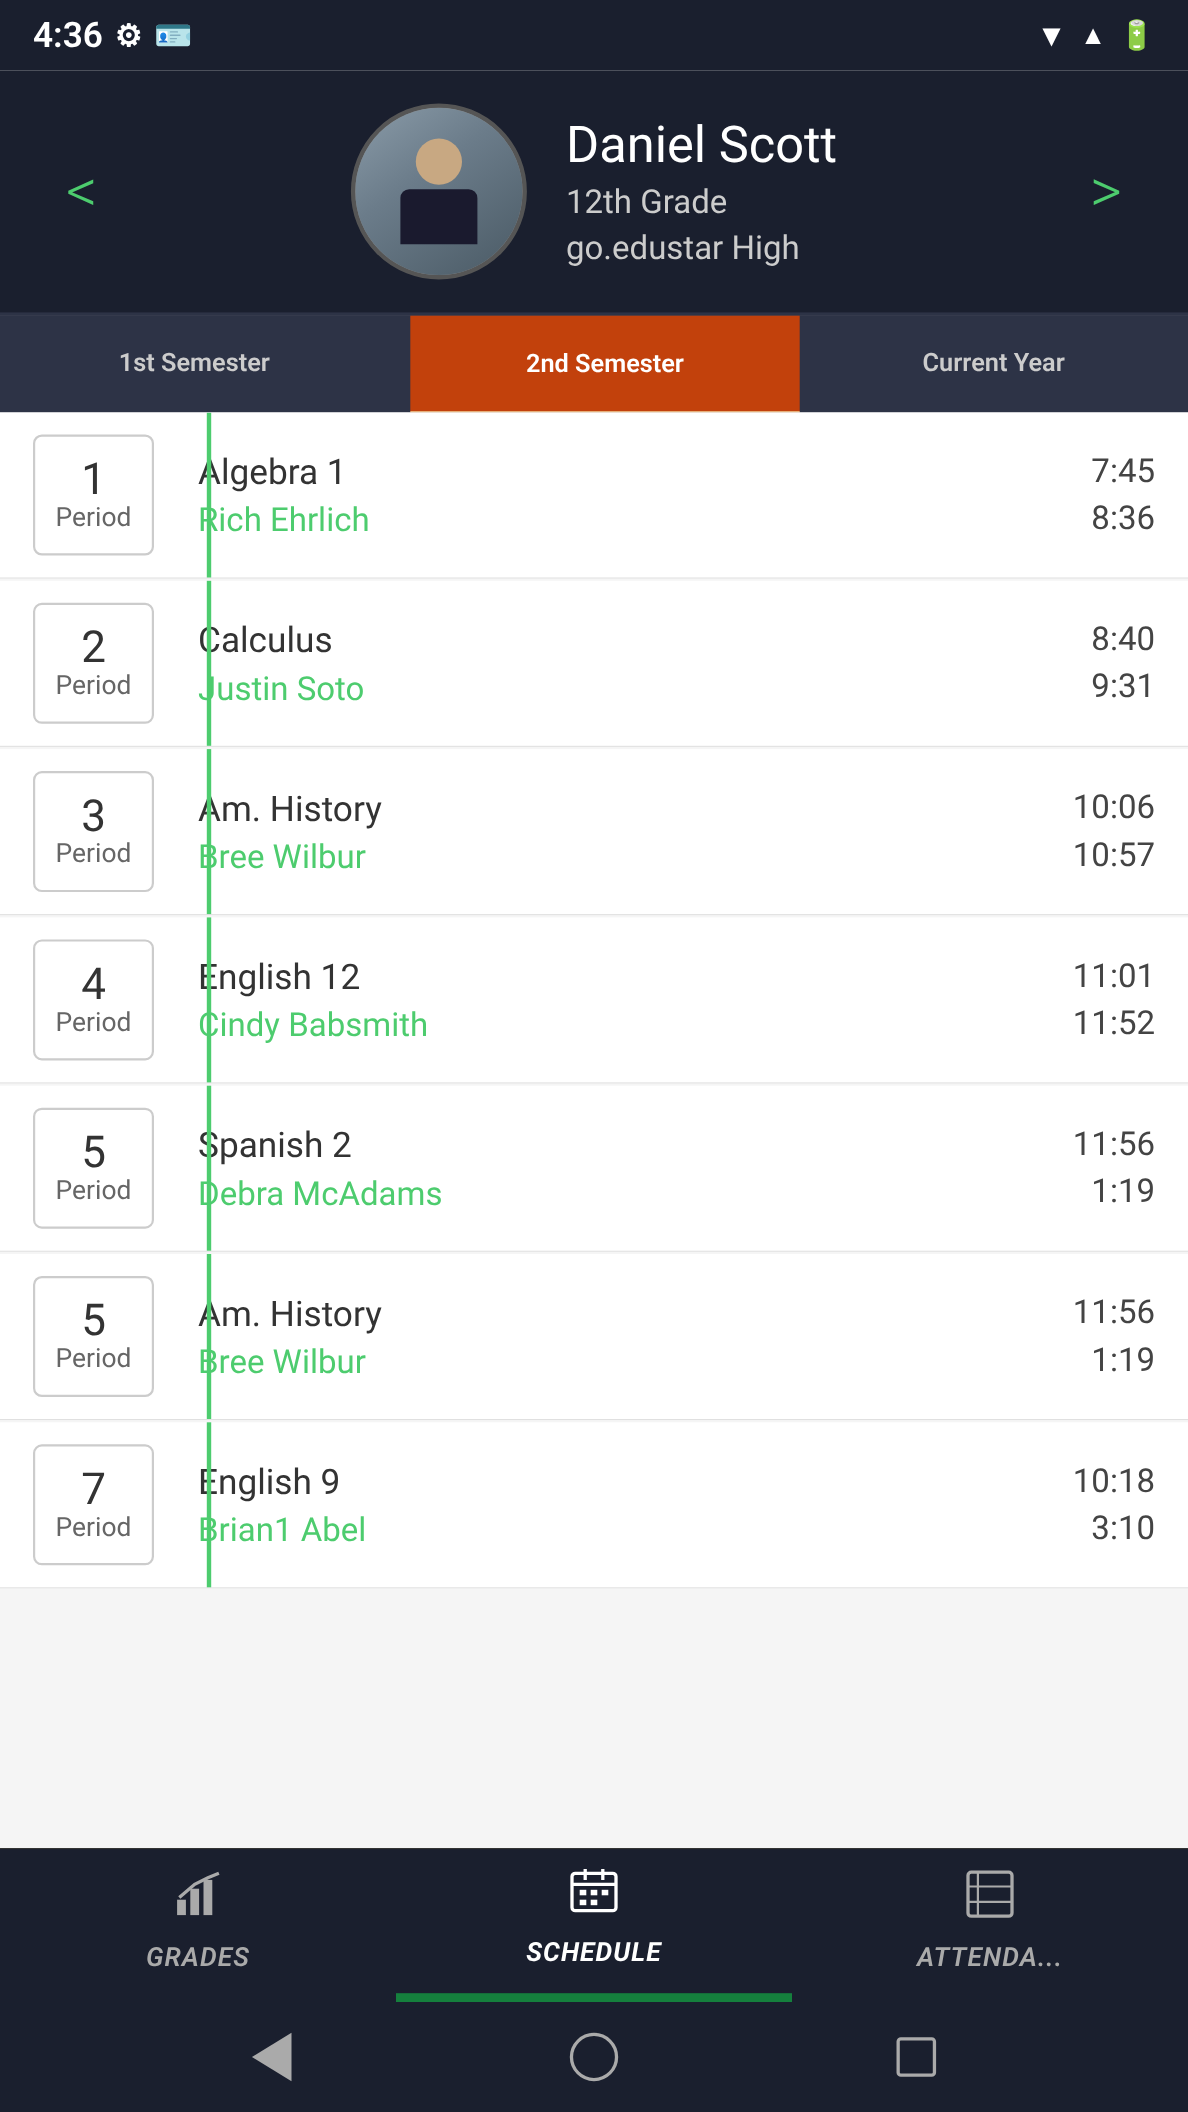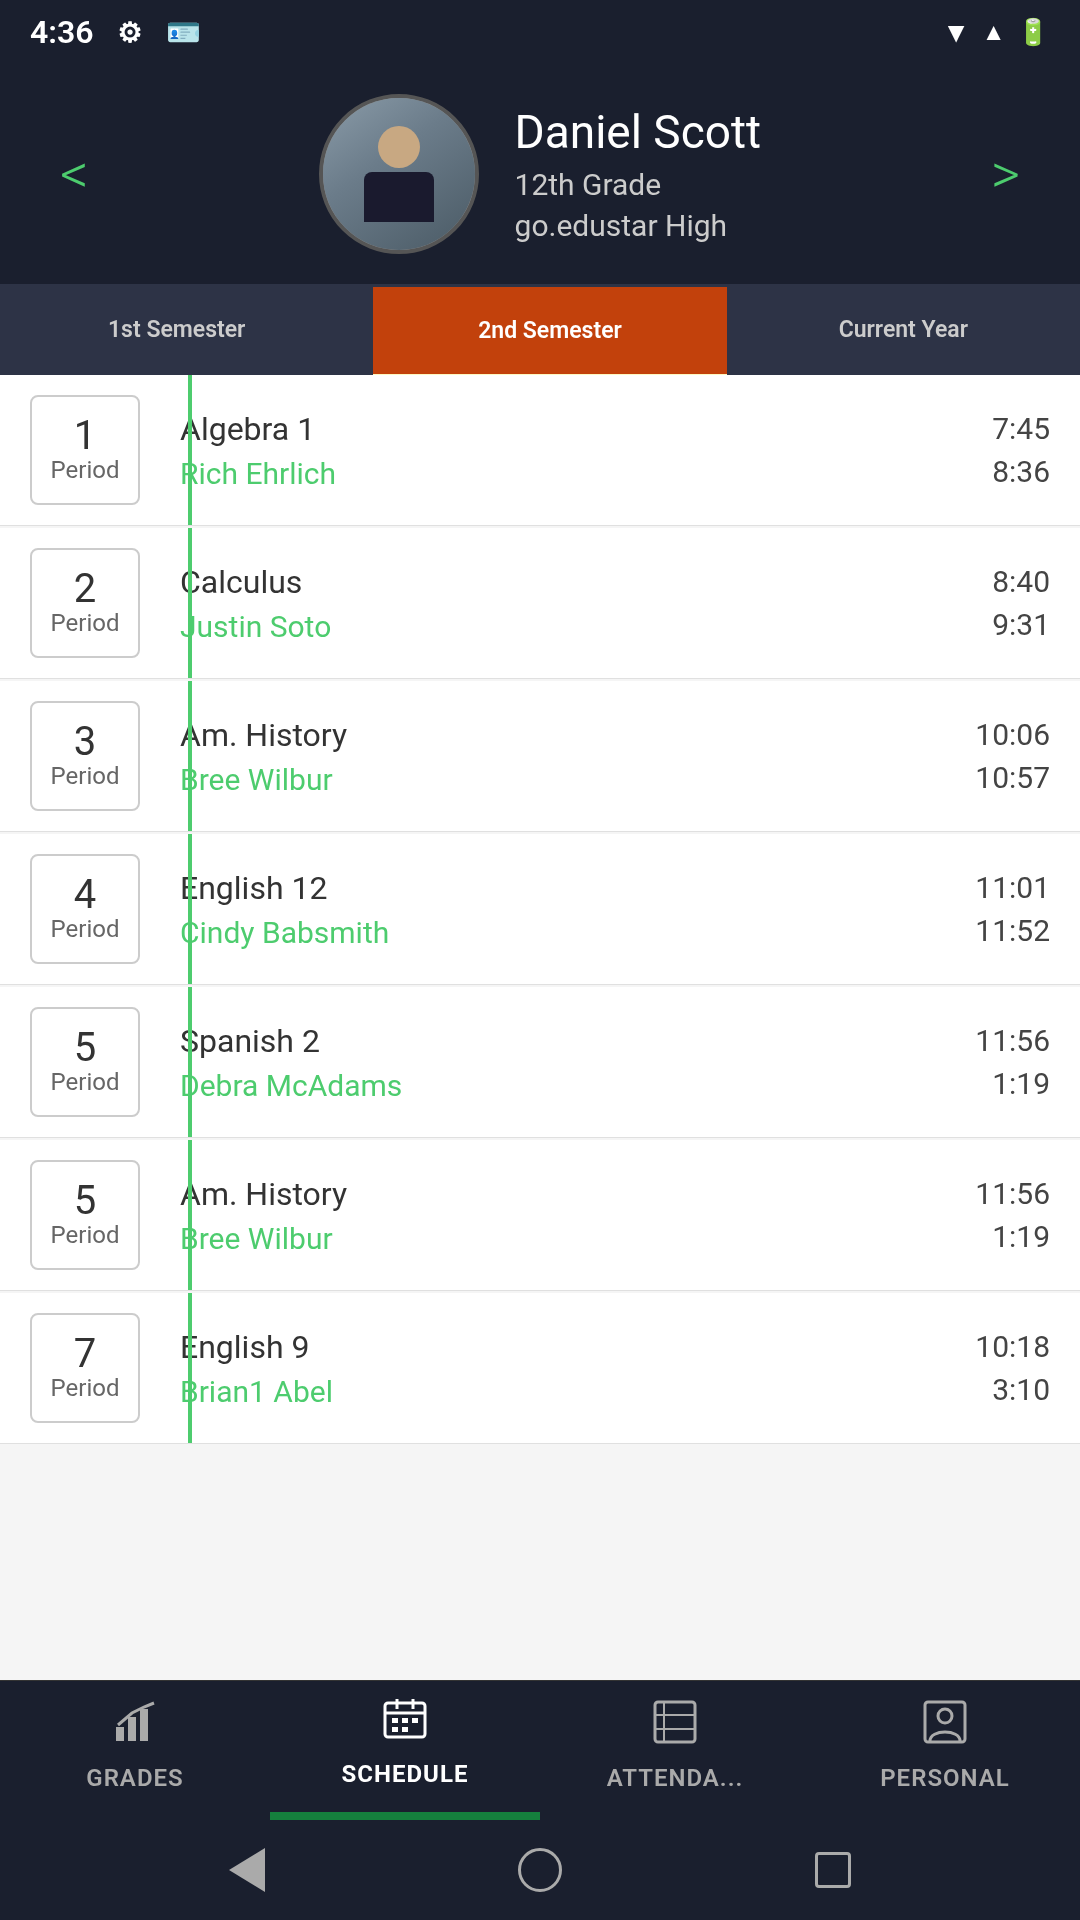--- a/index.html
+++ b/index.html
@@ -19,21 +19,21 @@
       color: white;
       display: flex;
       justify-content: space-between;
       align-items: center;
       padding: 12px 30px;
       height: 64px;
     }
     .status-left {
       display: flex;
       align-items: center;
-      gap: 24px;
+      gap: 11px;
       font-size: 32px;
       font-weight: 600;
     }
     .status-right {
       display: flex;
       align-items: center;
       gap: 12px;
       font-size: 28px;
     }
 
@@ -225,20 +225,21 @@
       font-size: 30px;
       color: #444;
     }
 
     
     .bottom-nav {
       background: #1a1f2e;
       display: flex;
       height: 140px;
       border-top: 1px solid #333;
+      font-style: italic;
     }
     .nav-item {
       flex: 1;
       display: flex;
       flex-direction: column;
       align-items: center;
       justify-content: center;
       cursor: pointer;
       gap: 8px;
       padding-bottom: 10px;
@@ -496,30 +497,20 @@
     <span class="nav-icon">
       <svg width="46" height="46" viewBox="0 0 46 46" fill="none" xmlns="http://www.w3.org/2000/svg">
         <rect x="3" y="3" width="40" height="40" rx="3" stroke="#aaaaaa" stroke-width="3" fill="none"></rect>
         <line x1="12" y1="3" x2="12" y2="43" stroke="#aaaaaa" stroke-width="2"></line>
         <line x1="3" y1="16" x2="43" y2="16" stroke="#aaaaaa" stroke-width="2"></line>
         <line x1="3" y1="30" x2="43" y2="30" stroke="#aaaaaa" stroke-width="2"></line>
       </svg>
     </span>
     <span class="nav-label">ATTENDA...</span>
   </div>
-  <div class="nav-item">
-    <span class="nav-icon">
-      <svg width="46" height="46" viewBox="0 0 46 46" fill="none" xmlns="http://www.w3.org/2000/svg">
-        <rect x="3" y="3" width="40" height="40" rx="3" stroke="#aaaaaa" stroke-width="3" fill="none"></rect>
-        <circle cx="23" cy="17" r="7" stroke="#aaaaaa" stroke-width="3" fill="none"></circle>
-        <path d="M8 42 C8 30 38 30 38 42" stroke="#aaaaaa" stroke-width="3" fill="none"></path>
-      </svg>
-    </span>
-    <span class="nav-label">PERSONAL</span>
-  </div>
 </div>
 
 <div class="system-nav">
   <div class="sys-btn">
     <div class="sys-back"></div>
   </div>
   <div class="sys-btn">
     <div class="sys-home"></div>
   </div>
   <div class="sys-btn">

